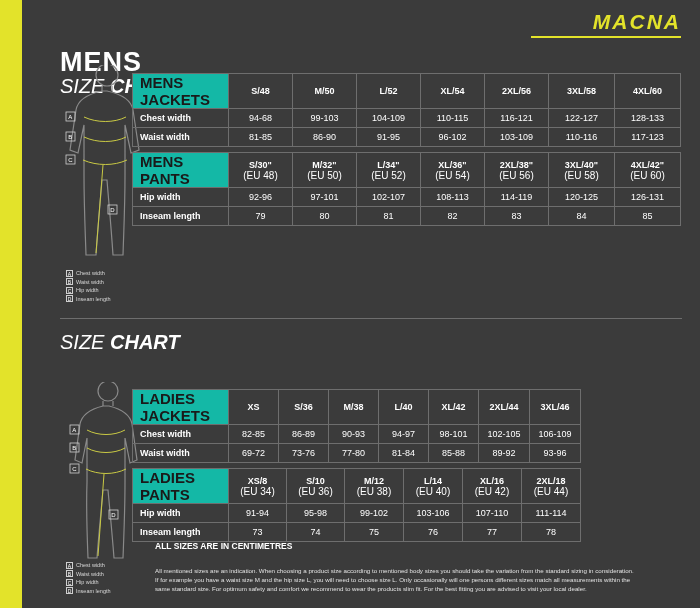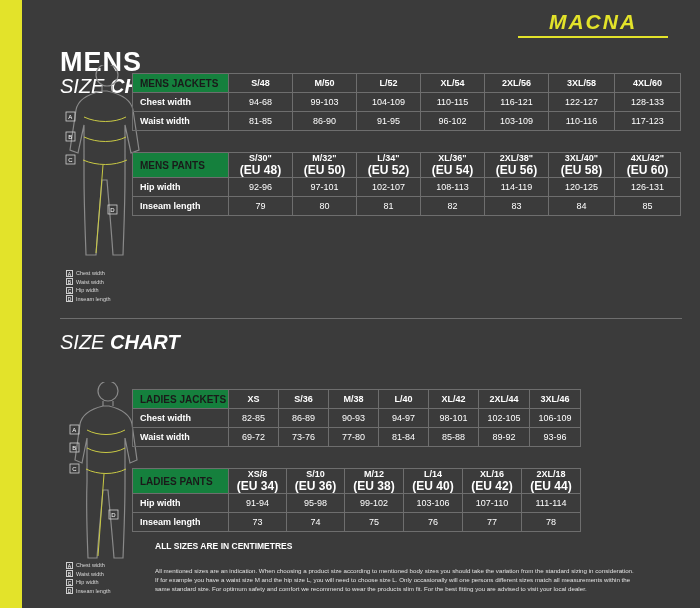--- a/index.html
+++ b/index.html
@@ -21,22 +21,22 @@
   }
   .page {
     position: absolute;
     left: 22px; top: 0;
     width: 678px; height: 608px;
   }
 
   
   .brand {
     position: absolute;
-    right: 32px; top: 10px;
-    text-align: center;
+    right: 19px; top: 10px;
+    text-align: right;
   }
   .brand-name {
     font-size: 21px;
     font-weight: bold;
     font-style: italic;
     color: #e3e32a;
     letter-spacing: 2px;
   }
   .brand-rule {
     height: 2px;
@@ -99,29 +99,29 @@
     padding: 0;
     height: 19px;
   }
   td.rowlabel, th.rowlabel {
     text-align: left;
     padding-left: 7px;
     font-weight: bold;
     font-size: 9px;
   }
   .cat-cell {
-    background: #15803d;
+    background: #14b8a6;
     color: #1a1a1a;
     font-weight: bold;
-    font-size: 10px;
+    font-size: 15px;
     text-align: left;
     padding-left: 7px;
   }
   .hdr-cell { font-weight: bold; font-size: 9px; }
-  .hdr-cell .eu { display: block; font-size: 12px; font-weight: bold; }
+  .hdr-cell .eu { display: block; font-size: 10px; font-weight: normal; }
   .tall { height: 20px; }
 
   
   .divider {
     position: absolute;
     left: 38px;
     width: 622px;
     height: 1px;
     background: #6e6e6e;
   }

